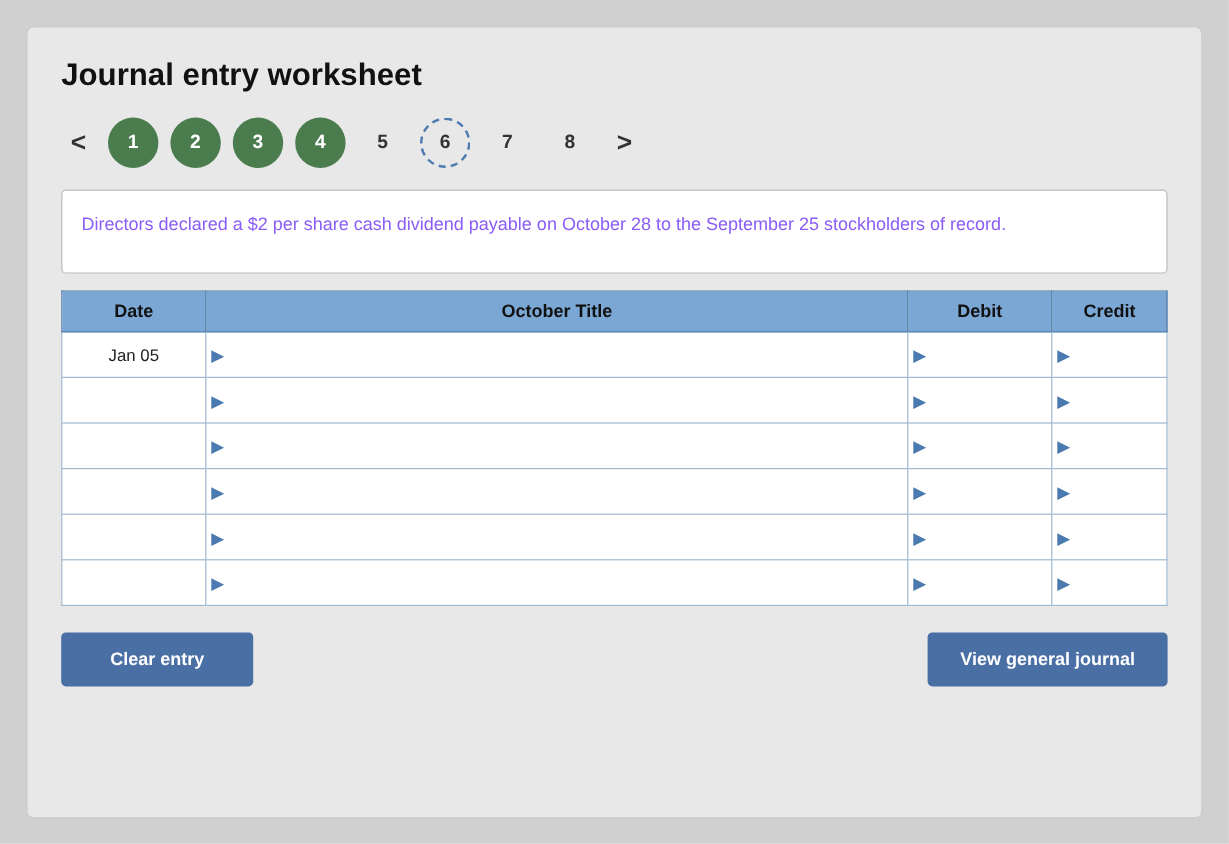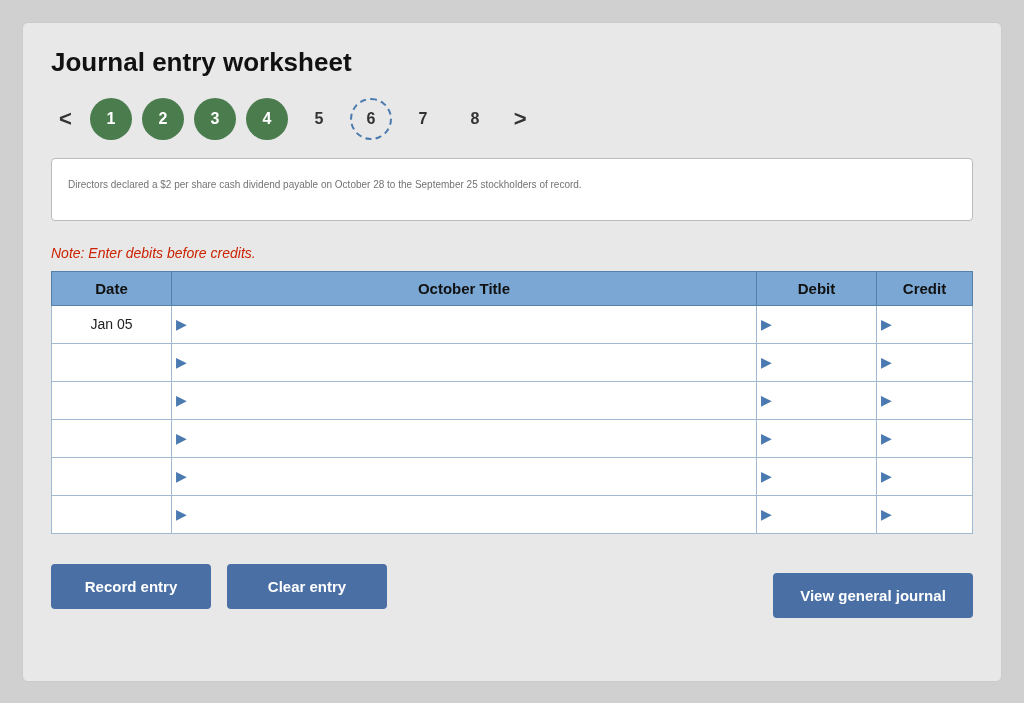--- a/index.html
+++ b/index.html
@@ -65,24 +65,24 @@
       background: none;
       color: #333;
       border: 2px dashed #4a7aaf;
       font-size: 16px;
     }
     .description-box {
       background: white;
       border: 1px solid #bbb;
       border-radius: 4px;
       padding: 18px 16px 28px 16px;
-      font-size: 10px;
-      color: #737373;
+      font-size: 15px;
+      color: #8b5cf6;
       line-height: 1.5;
-      margin-bottom: 24px;
+      margin-bottom: 14px;
     }
     .note-text {
       color: #cc2200;
       font-size: 14px;
       margin-bottom: 10px;
       font-style: italic;
     }
     table {
       width: 100%;
       border-collapse: collapse;
@@ -155,21 +155,20 @@
     .btn-right {
       background: #4a6fa5;
       color: white;
       border: none;
       border-radius: 4px;
       padding: 14px 18px;
       font-size: 15px;
       font-weight: bold;
       cursor: pointer;
       min-width: 200px;
-      margin-top: 17px;
     }
   </style>
 </head>
 <body>
 
 <div class="container">
   <div class="page-title">Journal entry worksheet</div>
 
   <div class="nav-row">
     <button class="nav-arrow">&lt;</button>
@@ -182,21 +181,20 @@
       <button class="nav-btn selected">6</button>
       <button class="nav-btn inactive">7</button>
       <button class="nav-btn inactive">8</button>
       <button class="nav-arrow">&gt;</button>
   </div>
 
   <div class="description-box">
     <span>Directors declared a $2 per share cash dividend payable on October 28 to the September 25 stockholders of record.</span>
   </div>
 
-  <div class="note-text">Note: Enter debits before credits.</div>
 
   <table>
     <thead>
       <tr>
         <th class="date-col">Date</th>
         <th class="account-col">October Title</th>
         <th class="debit-col">Debit</th>
         <th class="credit-col">Credit</th>
       </tr>
     </thead>
@@ -234,18 +232,17 @@
         <tr>
           <td class="date-cell"></td>
           <td class="input-cell"><span class="arrow-indicator">▶</span><input type="text" style=""></td>
           <td class="input-cell"><span class="arrow-indicator">▶</span><input type="text" style=""></td>
           <td class="input-cell"><span class="arrow-indicator">▶</span><input type="text" style=""></td>
         </tr>
       </tbody>
   </table>
 
   <div class="btn-row">
-    <button class="btn-action">Record entry</button>
     <button class="btn-action">Clear entry</button>
     <div class="btn-spacer"></div>
     <button class="btn-right">View general journal</button>
   </div>
 </div>
 
 </body></html>

